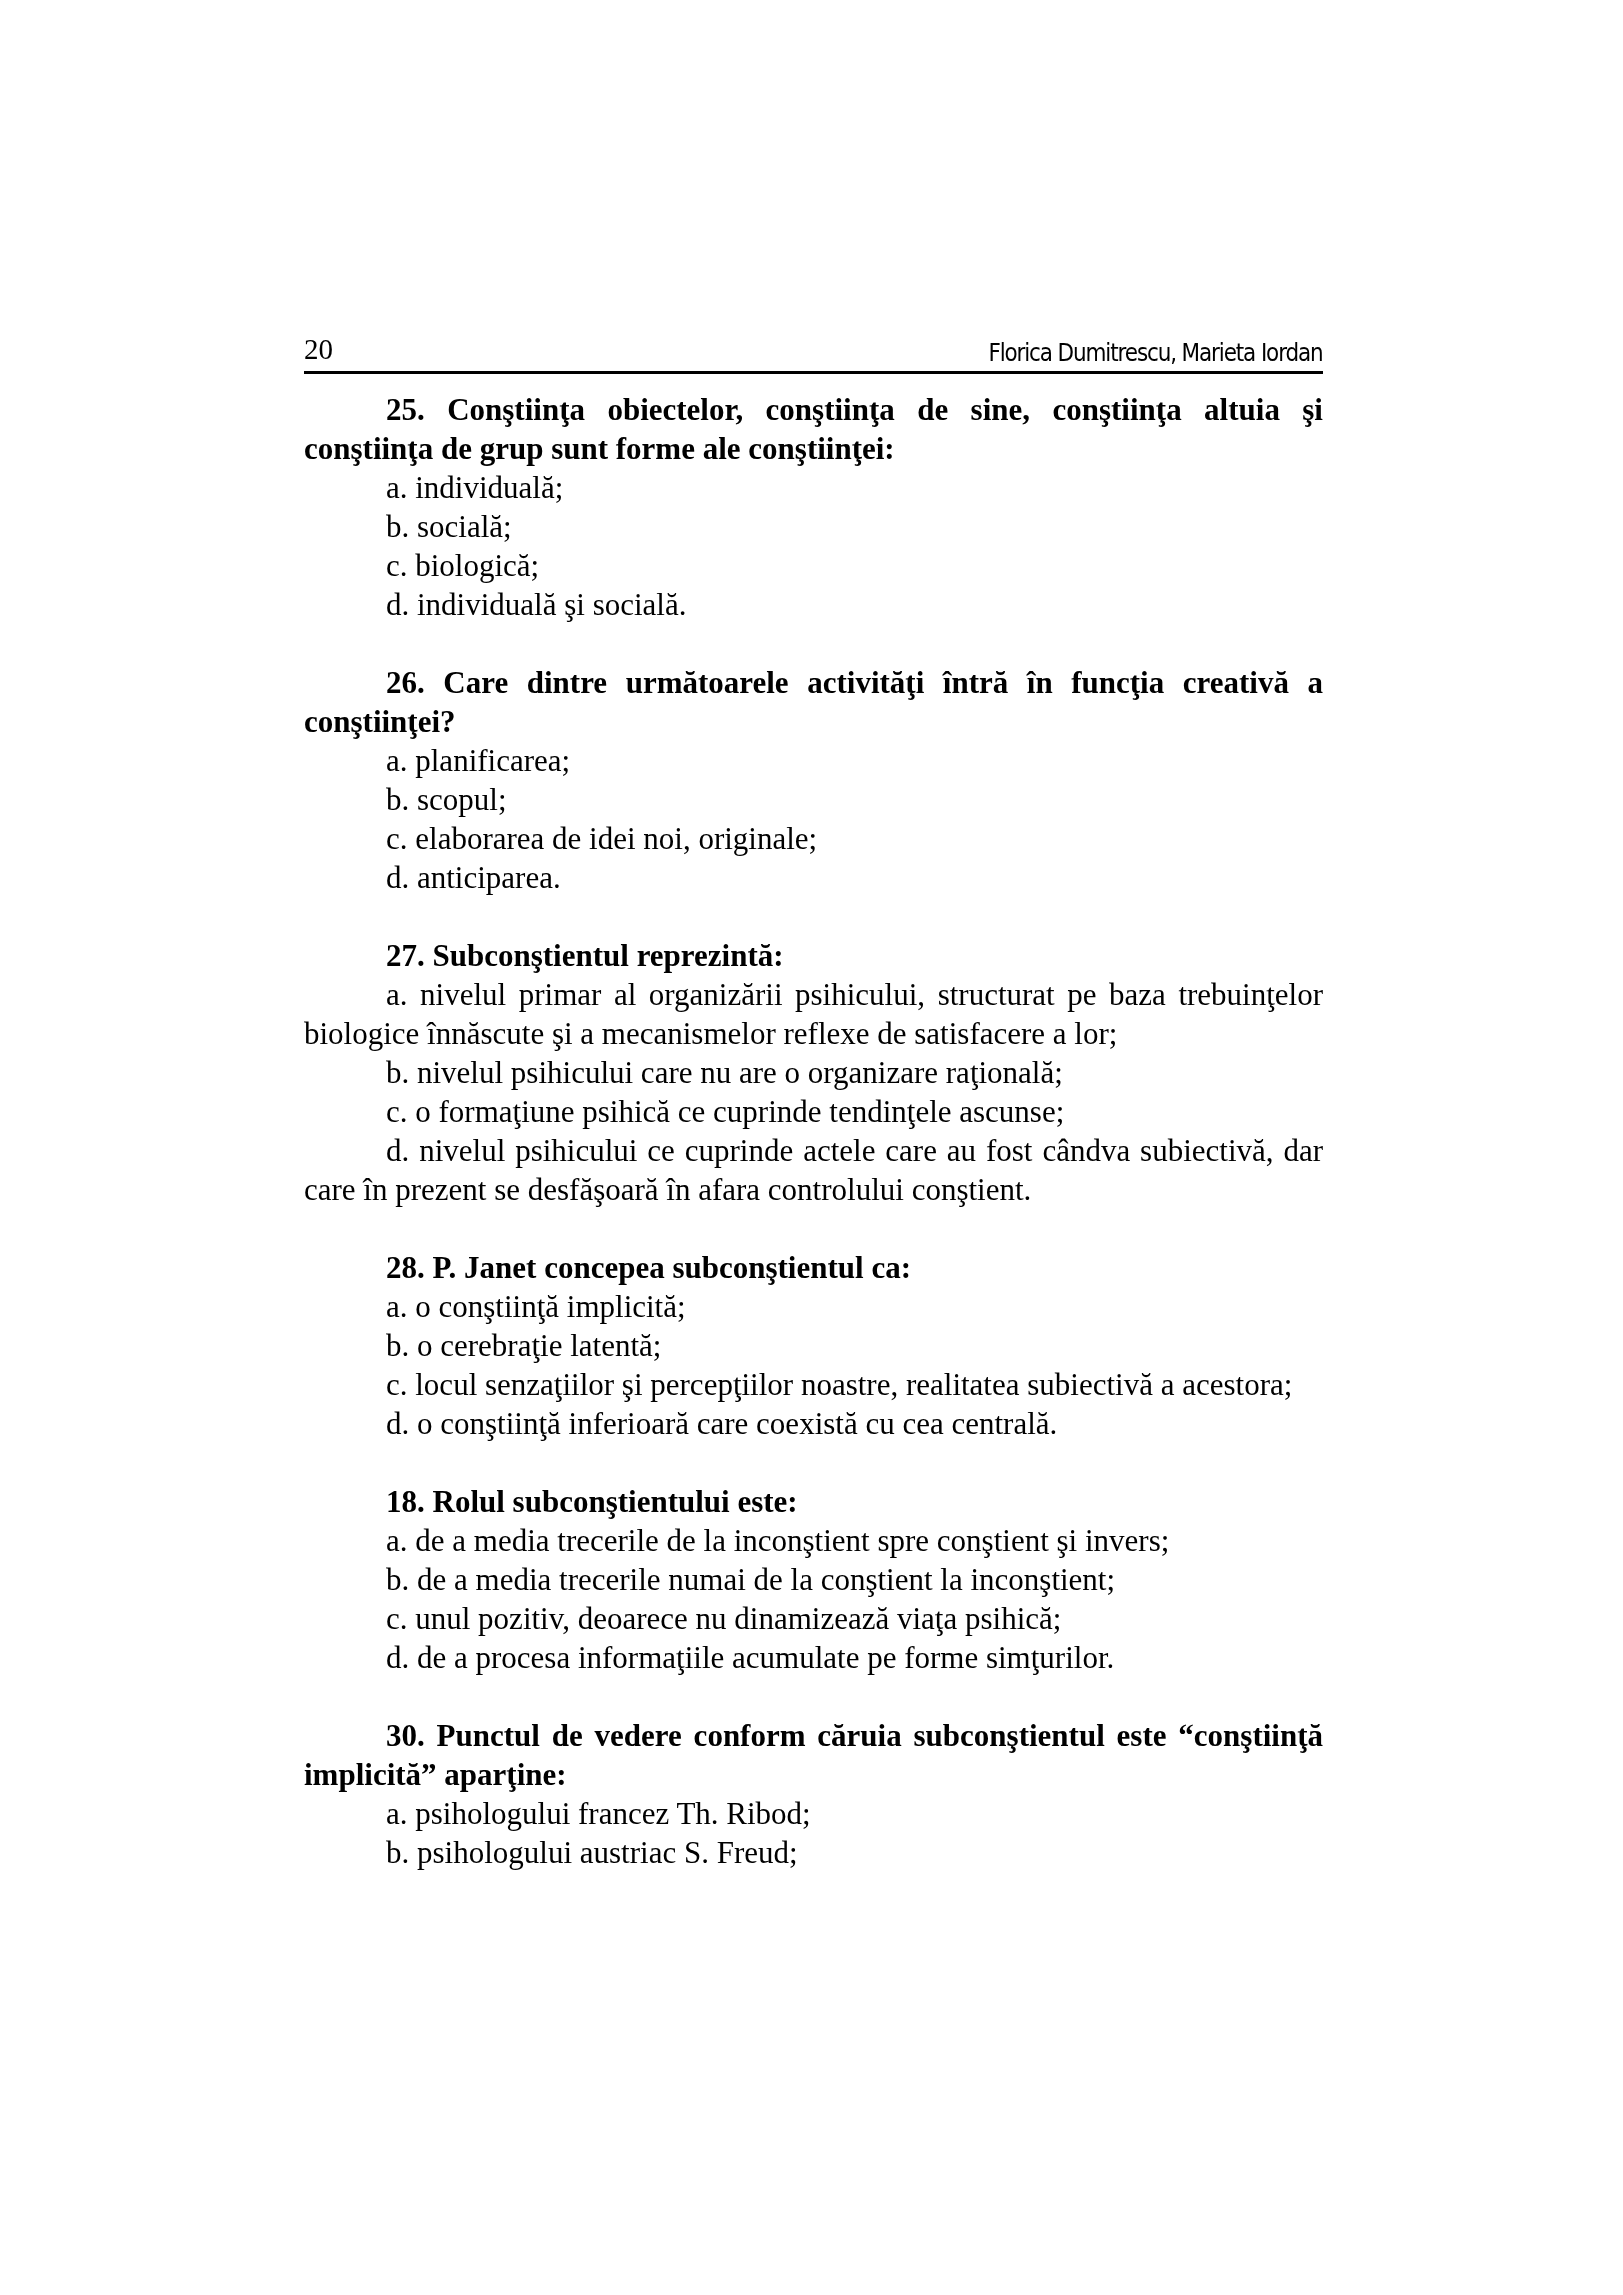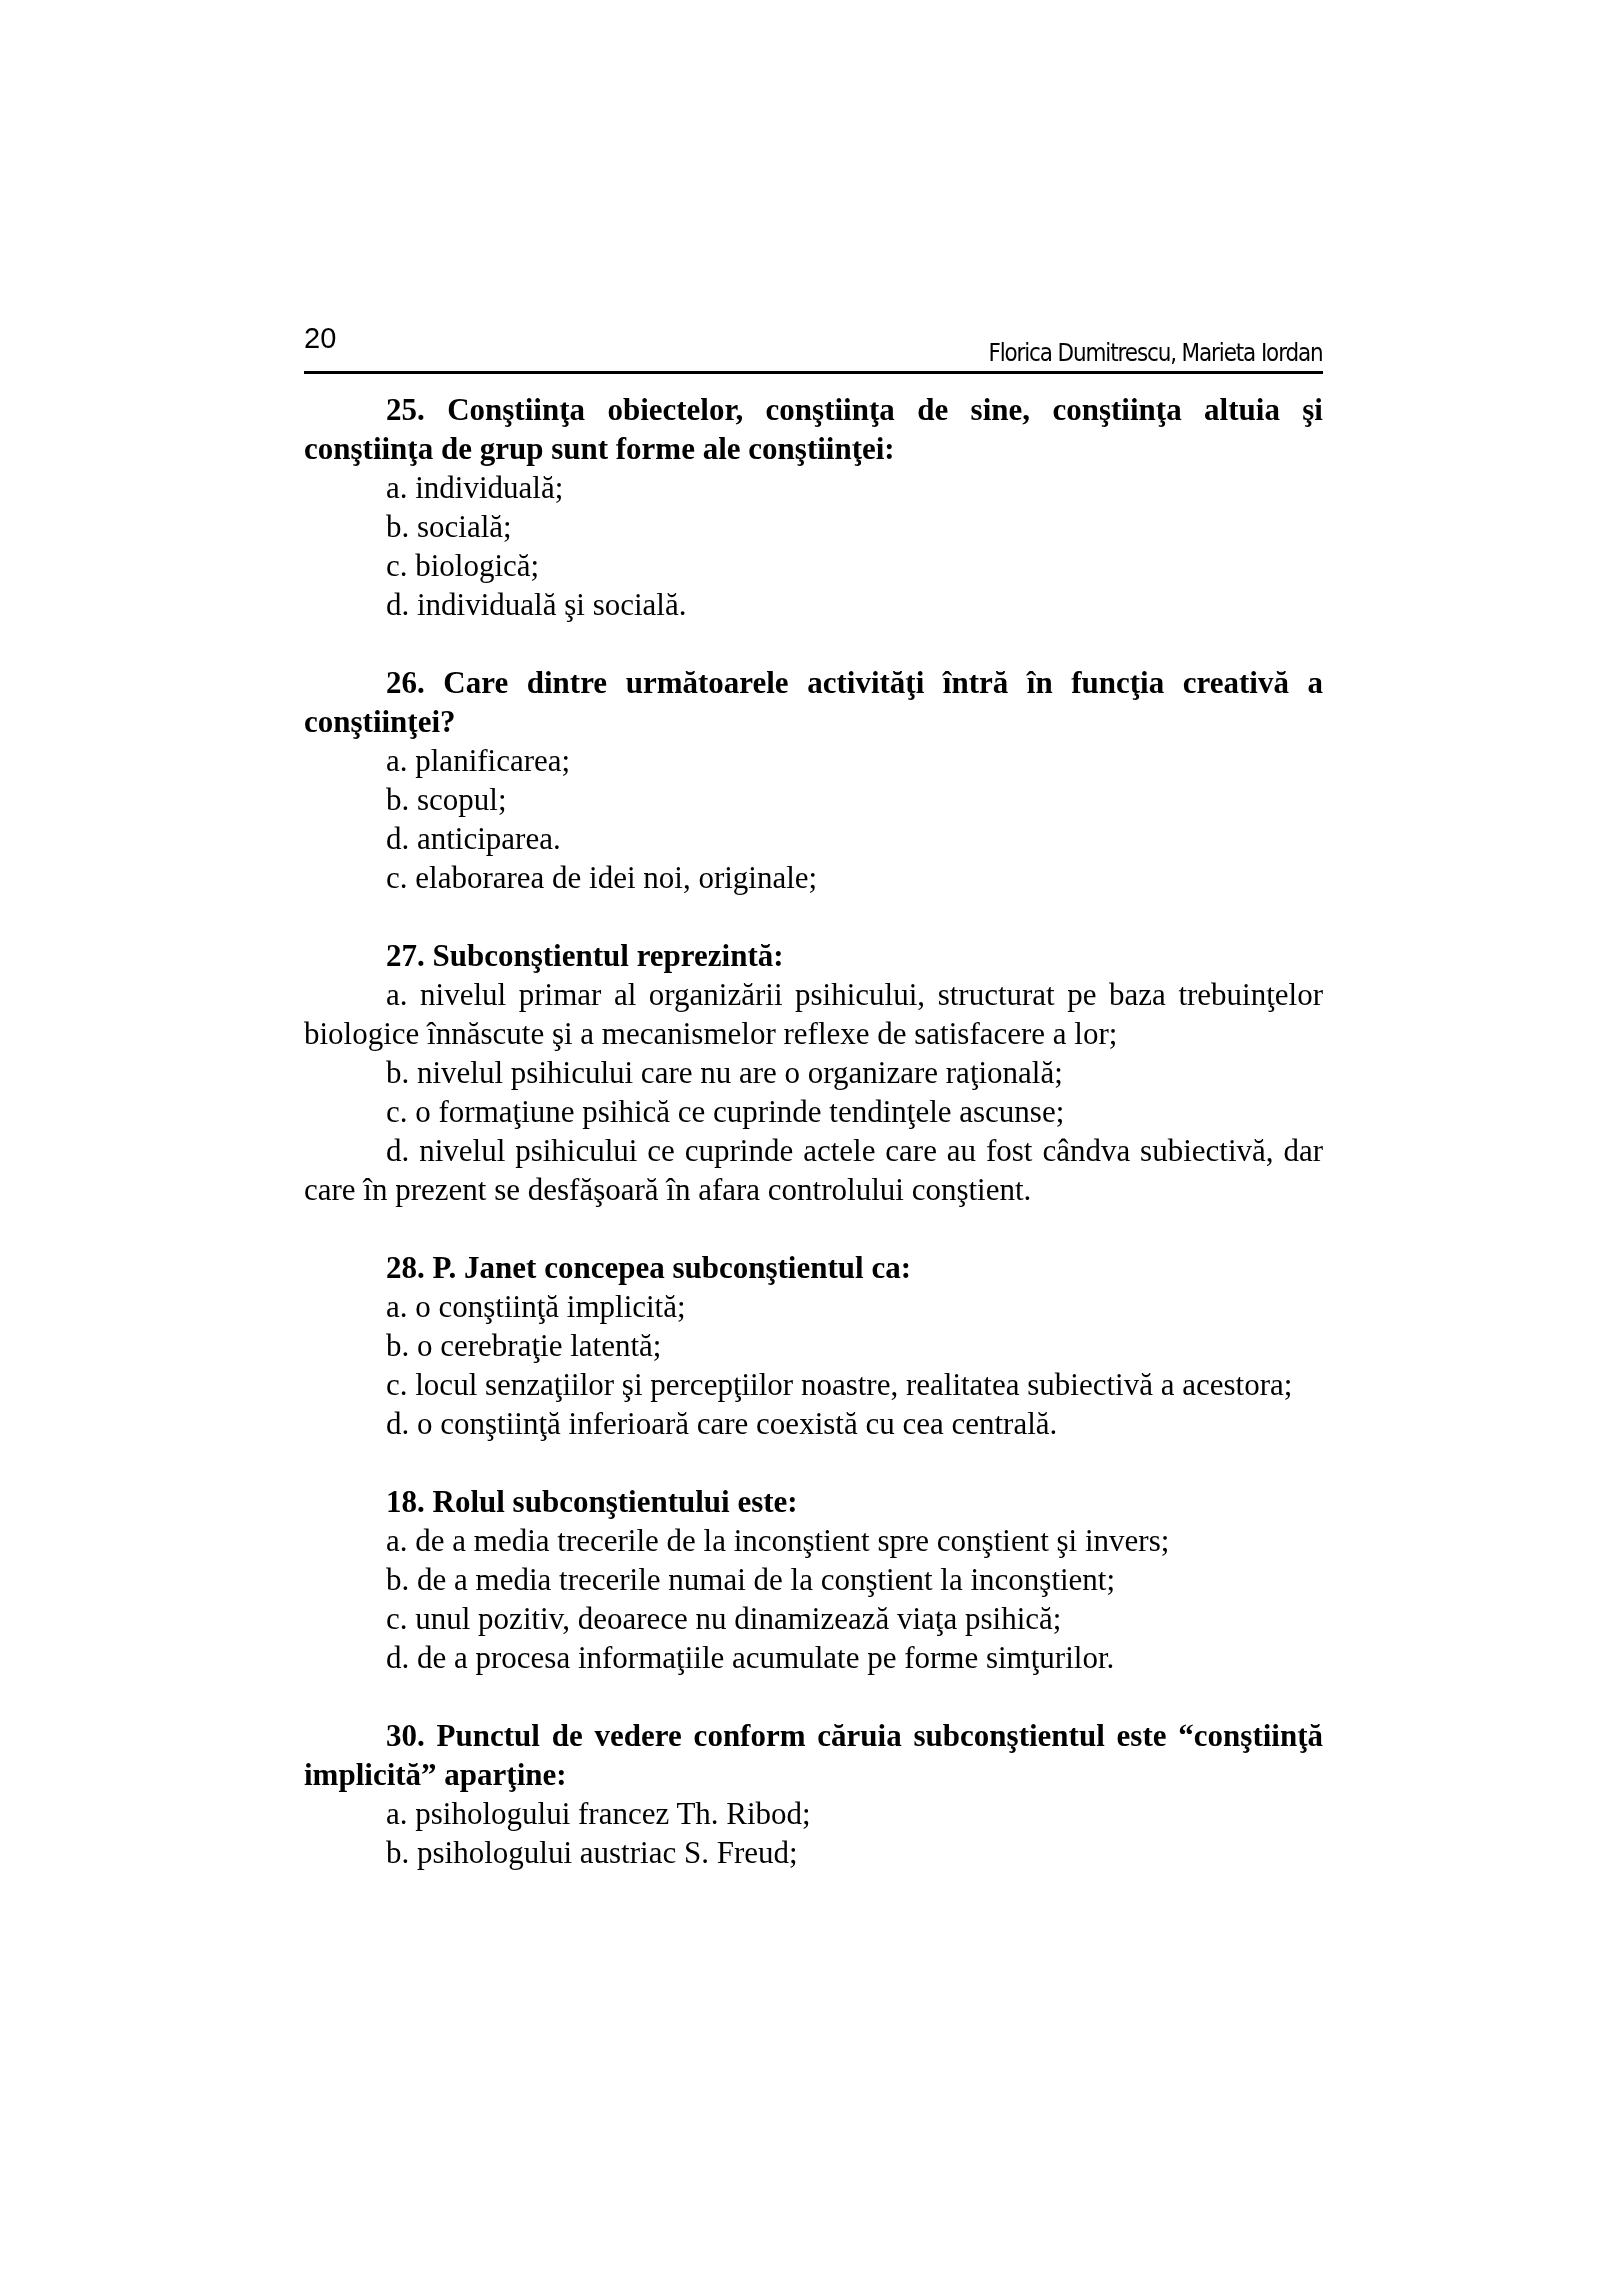--- a/index.html
+++ b/index.html
@@ -1,19 +1,19 @@
 <!DOCTYPE html>
 <html style="font-size:10.5px"><head>
 <meta charset="utf-8">
 <style>
   html, body { margin: 0; padding: 0; background: #ffffff; }
   body { width: 1623px; height: 2295px; position: relative; overflow: hidden; }
   .page { position: absolute; left: 304px; top: 330px; width: 1019px; color: #000; }
   .header { position: relative; height: 41px; border-bottom: 3.3px solid #000; }
-  .page-number { position: absolute; left: 0; bottom: 16px; font-family: Liberation Sans, sans-serif; font-size: 29px; margin-top: 45px; }
+  .page-number { position: absolute; left: 0; bottom: 5px; font-family: Liberation Serif, serif; font-size: 29px; margin-top: 45px; }
   .running-title { position: absolute; right: 0; bottom: 3.9px; font-family: "DejaVu Sans", sans-serif; font-size: 25px; letter-spacing: -1.3px; transform: scaleX(0.86); transform-origin: right bottom; }
   .content { font-family: "Liberation Serif", serif; font-size: 31px; line-height: 39px; margin-top: 16px; }
   .question { margin-bottom: 39px; }
   .q-title { font-weight: bold; text-align: justify; text-indent: 82px; }
   .option { text-indent: 82px; text-align: justify; }
   .option.simple { padding-left: 82px; text-indent: 0; }
 </style>
 </head>
 <body>
 
@@ -30,22 +30,22 @@
       <div class="option simple">a.  individuală;</div>
       <div class="option simple">b.  socială;</div>
       <div class="option simple">c.  biologică;</div>
       <div class="option simple">d.  individuală şi socială.</div>
     </div>
 
     <div class="question">
       <div class="q-title">26. Care dintre următoarele activităţi întră în funcţia creativă a conştiinţei?</div>
       <div class="option simple">a.  planificarea;</div>
       <div class="option simple">b.  scopul;</div>
+      <div class="option simple">c.  elaborarea de idei noi, originale;</div>
       <div class="option simple">d.  anticiparea.</div>
-      <div class="option simple">c.  elaborarea de idei noi, originale;</div>
     </div>
 
     <div class="question">
       <div class="q-title">27.  Subconştientul reprezintă:</div>
       <div class="option">a. nivelul primar al organizării psihicului, structurat pe baza trebuinţelor biologice înnăscute şi a mecanismelor reflexe de satisfacere a lor;</div>
       <div class="option simple">b.  nivelul psihicului care nu are o organizare raţională;</div>
       <div class="option simple">c.  o formaţiune psihică ce cuprinde tendinţele ascunse;</div>
       <div class="option">d.  nivelul psihicului ce cuprinde actele care au fost cândva subiectivă, dar care în prezent se desfăşoară în afara controlului conştient.</div>
     </div>
 

